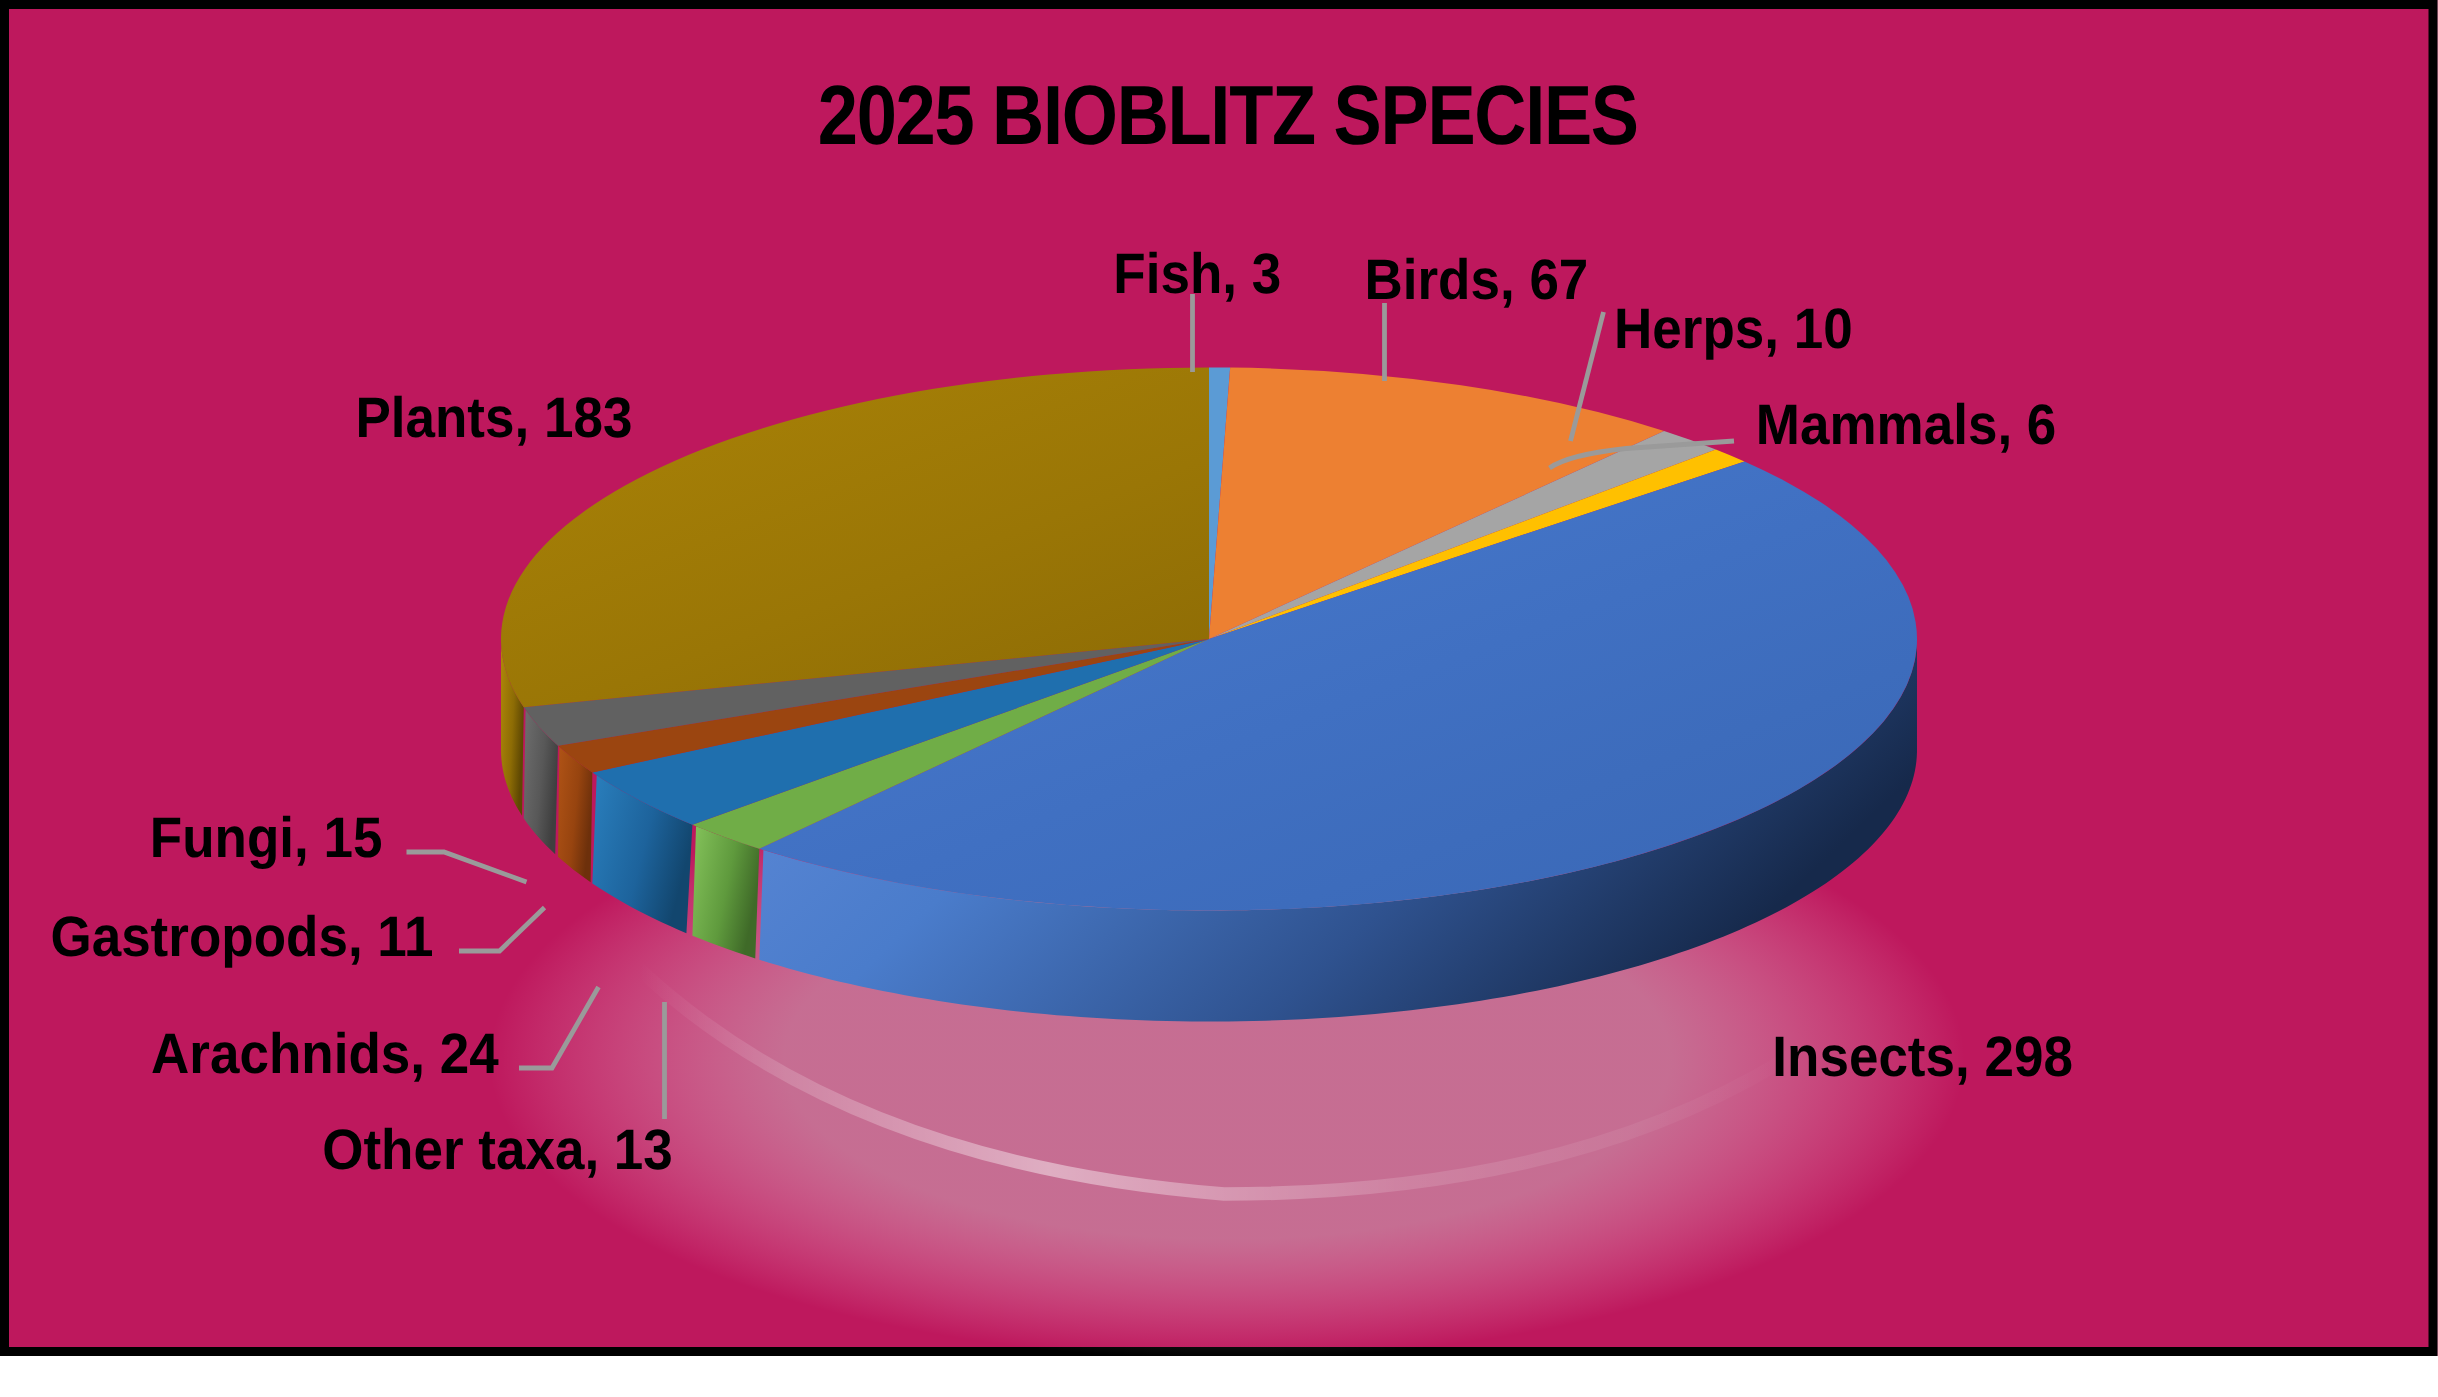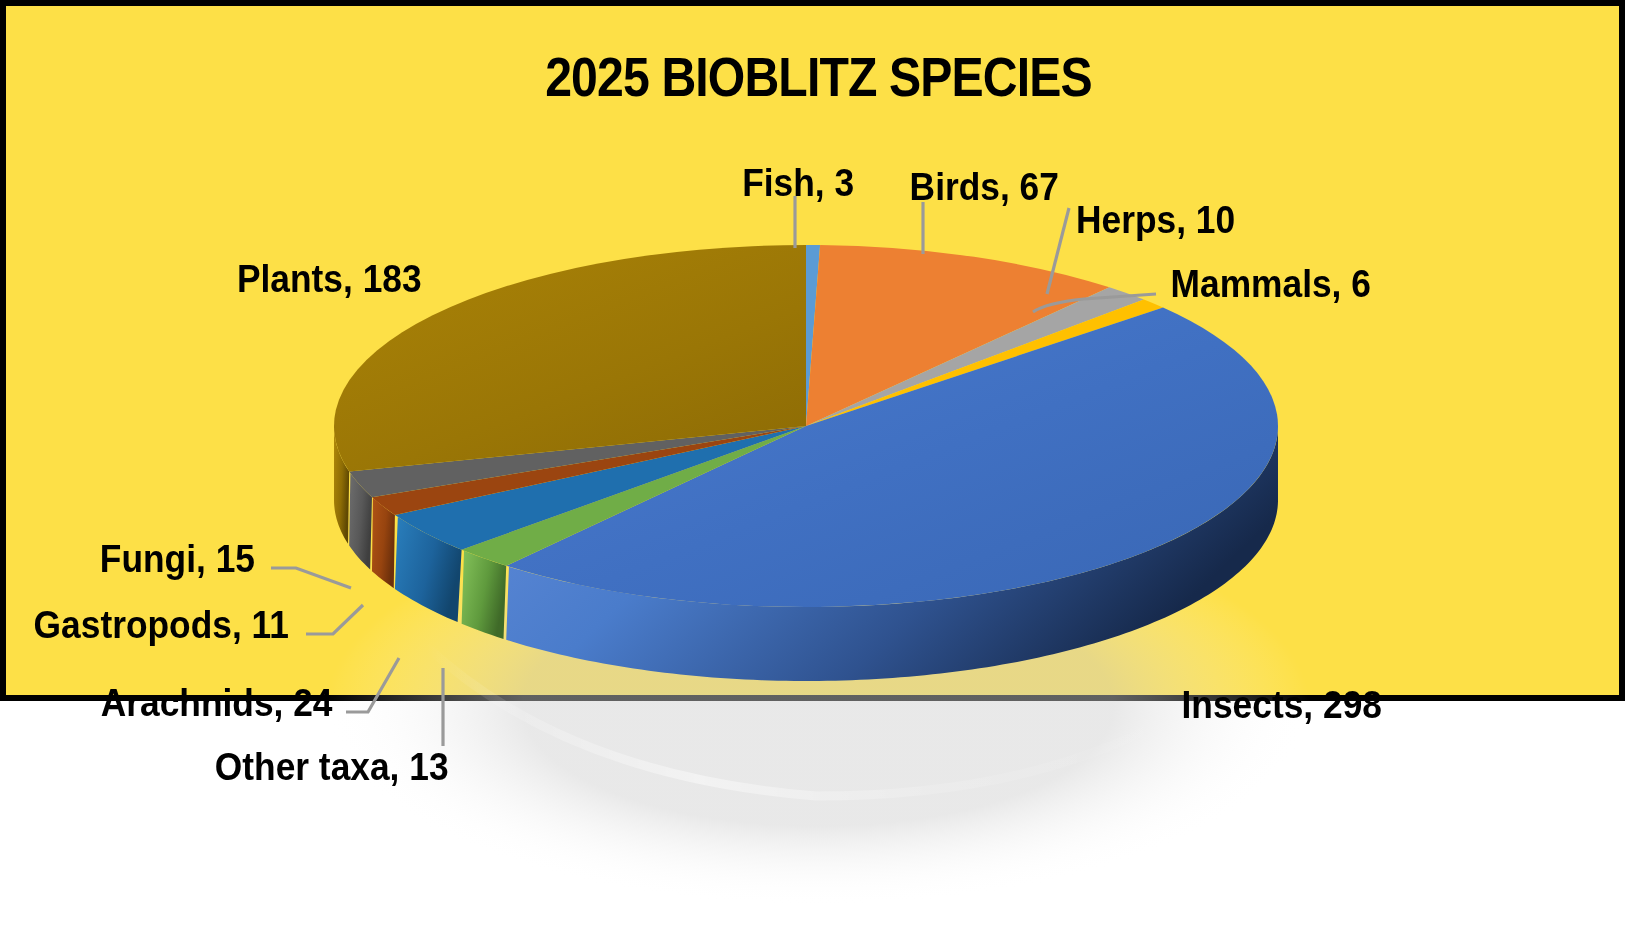--- a/index.html
+++ b/index.html
@@ -1,18 +1,18 @@
 <!DOCTYPE html>
 <html><head>
 <meta charset="utf-8">
 <style>
   html,body{margin:0;padding:0;background:#ffffff;}
   body{width:1625px;height:931px;font-family:"Liberation Sans",sans-serif;overflow:hidden;}
-  #frame{position:absolute;left:0;top:0;width:1625px;height:701px;box-sizing:border-box;
-         border:6px solid #000000;background:#fde047;}
+  #frame{position:absolute;left:0;top:0;width:1625px;height:904px;box-sizing:border-box;
+         border:6px solid #000000;background:#be185d;}
   #chart-title{position:absolute;left:0;top:38px;width:1625px;text-align:center;
     font-family:"Liberation Sans",sans-serif;font-weight:bold;font-size:56px;color:#000000;
     letter-spacing:-1px;transform:scaleX(.86);transform-origin:center top;white-space:nowrap;}
   #pie-svg{position:absolute;left:0;top:0;width:1625px;height:931px;}
   .dl{position:absolute;font-family:"Liberation Sans",sans-serif;font-weight:bold;
       font-size:38px;color:#000000;white-space:nowrap;transform:scaleX(.93);}
   .lead{stroke:#9a9a9a;stroke-width:3.2;fill:none;stroke-linecap:butt;}
 </style>
 </head>
 <body>

